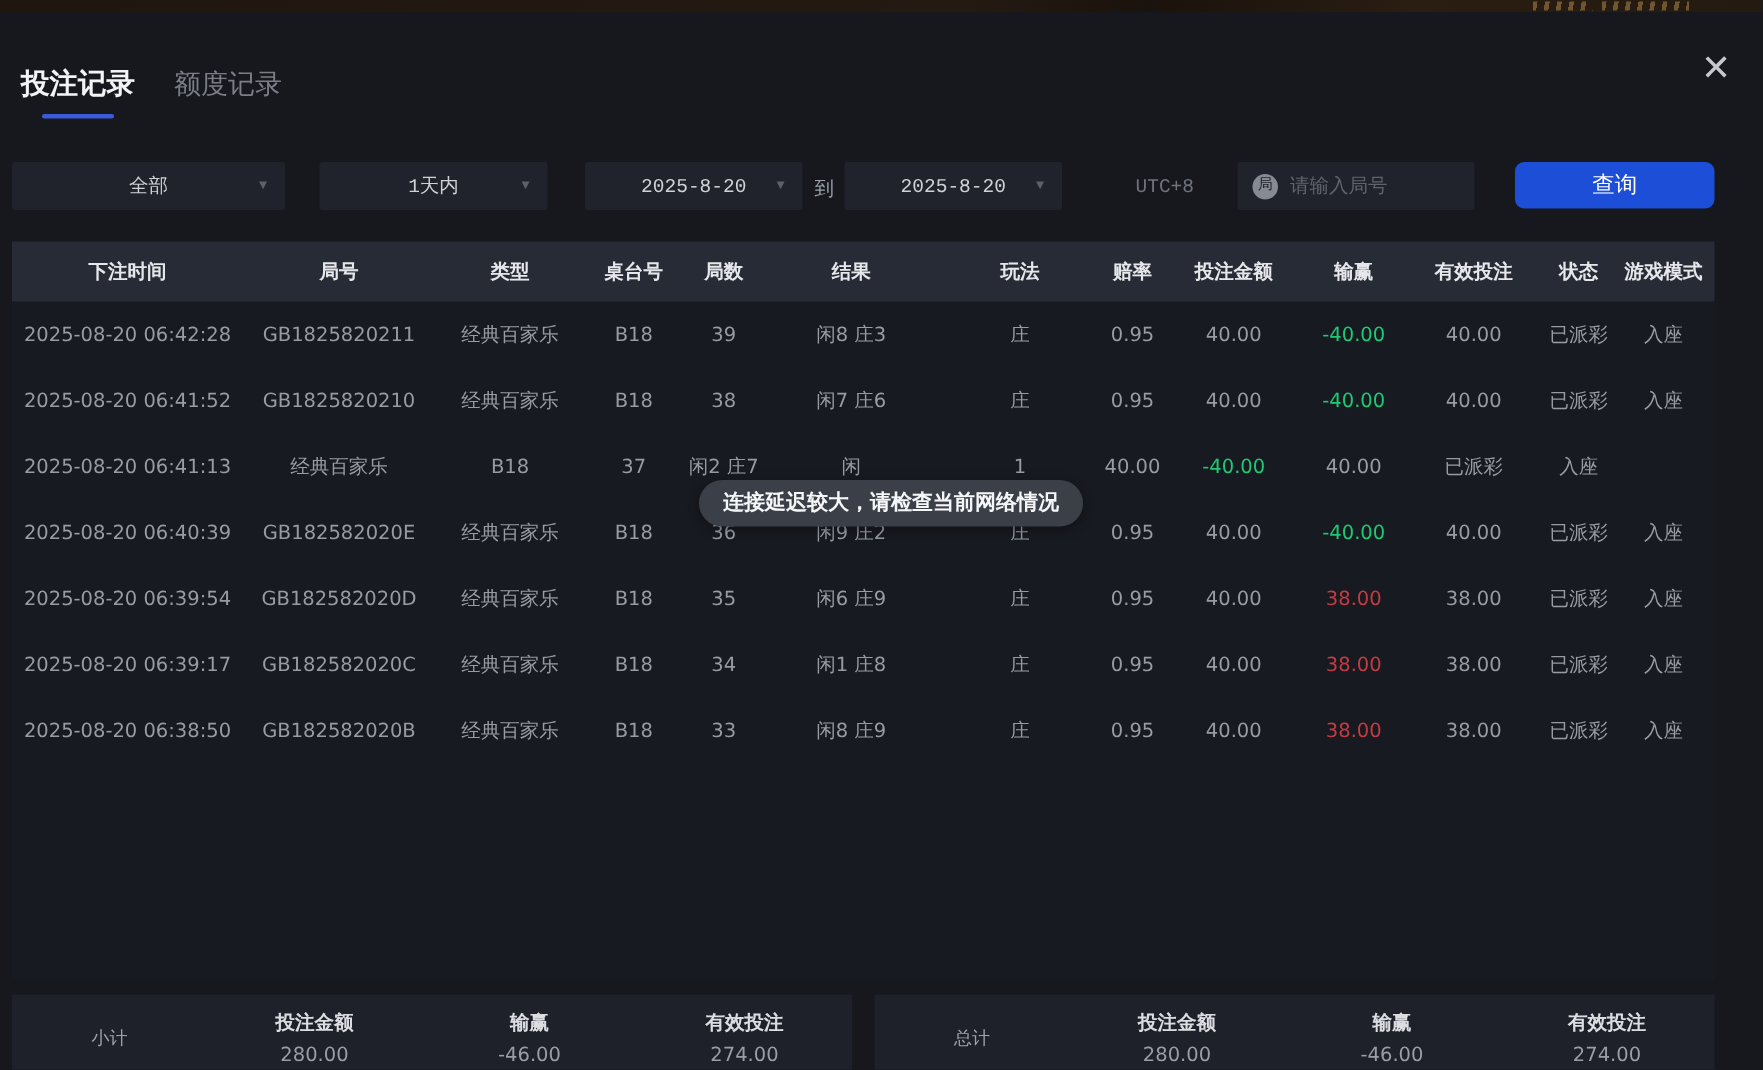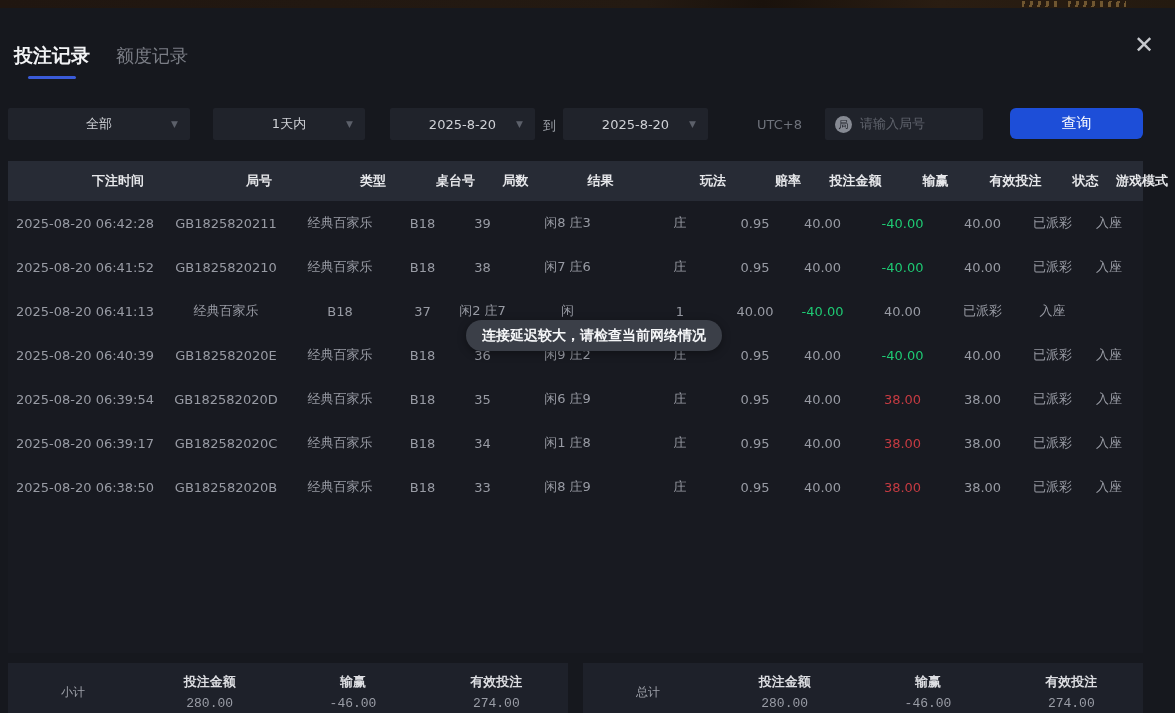--- a/index.html
+++ b/index.html
@@ -21,61 +21,61 @@
   .close-btn { position:absolute; top:24px; right:18px; width:26px; height:26px;
     color:#c6c8cd; font-size:24px; line-height:26px; text-align:center; cursor:pointer; }
 
   .tabs { position:absolute; top:35px; left:14px; display:flex; gap:26px; align-items:baseline; }
   .tab { cursor:pointer; }
   .tab.active { color:#f2f3f5; font-size:19px; font-weight:bold; position:relative; padding-bottom:10px; }
   .tab.active::after { content:""; position:absolute; left:50%; transform:translateX(-50%);
     bottom:0; width:48px; height:3px; border-radius:2px; background:#3a5bd9; }
   .tab.inactive { color:#7b7e86; font-size:18px; }
 
-  .filters { position:absolute; top:100px; left:0; width:1146px; height:32px; }
+  .filters { position:absolute; top:100px; left:0; width:1146px; height:32px;font-family:Liberation Mono, monospace; }
   .select, .datepicker, .num-input {
     position:absolute; height:32px; background:#20232b; border-radius:2px;
     display:flex; align-items:center; justify-content:center; font-size:13px; color:#cfd1d6; cursor:pointer; }
   .select .caret, .datepicker .caret { position:absolute; right:12px; font-size:9px; color:#5c606a; }
   .sel-type { left:8px; width:182px; }
   .sel-range { left:213px; width:152px; }
   .date-from { left:390px; width:145px; }
   .to-label { position:absolute; left:543px; top:9px; font-size:13px; color:#9ca0a8; }
   .date-to { left:563px; width:145px; }
   .tz-label { position:absolute; left:757px; top:9px; font-size:13px; color:#6f737c; }
   .num-input { left:825px; width:158px; justify-content:flex-start; padding-left:10px; gap:8px; cursor:text; }
   .num-icon { width:17px; height:17px; border-radius:50%; background:#868a93; color:#20232b;
     font-size:10px; line-height:17px; text-align:center; flex:0 0 auto; }
   .num-placeholder { color:#5f636c; font-size:13px; }
   .query-btn { position:absolute; left:1010px; top:0; width:133px; height:31px; background:#1d4ed8;
     border:none; border-radius:6px; color:#fff; font-size:15px; cursor:pointer;
     font-family:inherit; }
 
   .table-wrap { position:absolute; top:153px; left:8px; width:1135px; height:492px; background:#181a21; }
   .grid-row { display:grid; grid-template-columns:154px 128px 100px 65px 55px 115px 110px 40px 95px 65px 95px 45px 68px; }
-  .thead { height:40px; background:#272b35;padding-left:33px; }
+  .thead { height:40px; background:#272b35; }
   .thead .cell { color:#e6e7ea; font-weight:bold; font-size:13px; }
   .cell { display:flex; align-items:center; justify-content:center; text-align:center; white-space:nowrap; }
   .trow { height:44px; font-size:13px; color:#989ba4; }
   .green { color:#1ec973; }
   .red { color:#c53b42; }
 
   .toast { position:absolute; left:466px; top:312px; height:31px; line-height:31px;
     background:#3b3f48; border-radius:16px; padding:0 16px; color:#f5f6f8;
     font-size:14px; font-weight:bold; white-space:nowrap; box-shadow:0 2px 8px rgba(0,0,0,.35); }
 
   .summary-panel { position:absolute; top:655px; height:58px; background:#1e212a;
     display:flex; align-items:center; }
   .sp-left { left:8px; width:560px; }
   .sp-right { left:583px; width:560px; }
   .sp-label { width:130px; text-align:center; font-size:12px; color:#9fa2aa; }
   .sp-groups { flex:1; display:flex; }
   .sp-group { flex:1; text-align:center; }
   .sp-group .g-label { font-size:13px; font-weight:bold; color:#dcdde1; margin-bottom:5px; }
-  .sp-group .g-value { font-size:13px; color:#9a9da6;font-family:Liberation Mono, monospace; }
+  .sp-group .g-value { font-size:13px; color:#9a9da6; }
 </style>
 </head>
 <body>
 
 <div class="top-strip">
   <div class="gold-dashes gd1"></div>
   <div class="gold-dashes gd2"></div>
 </div>
 
 <div class="modal">

